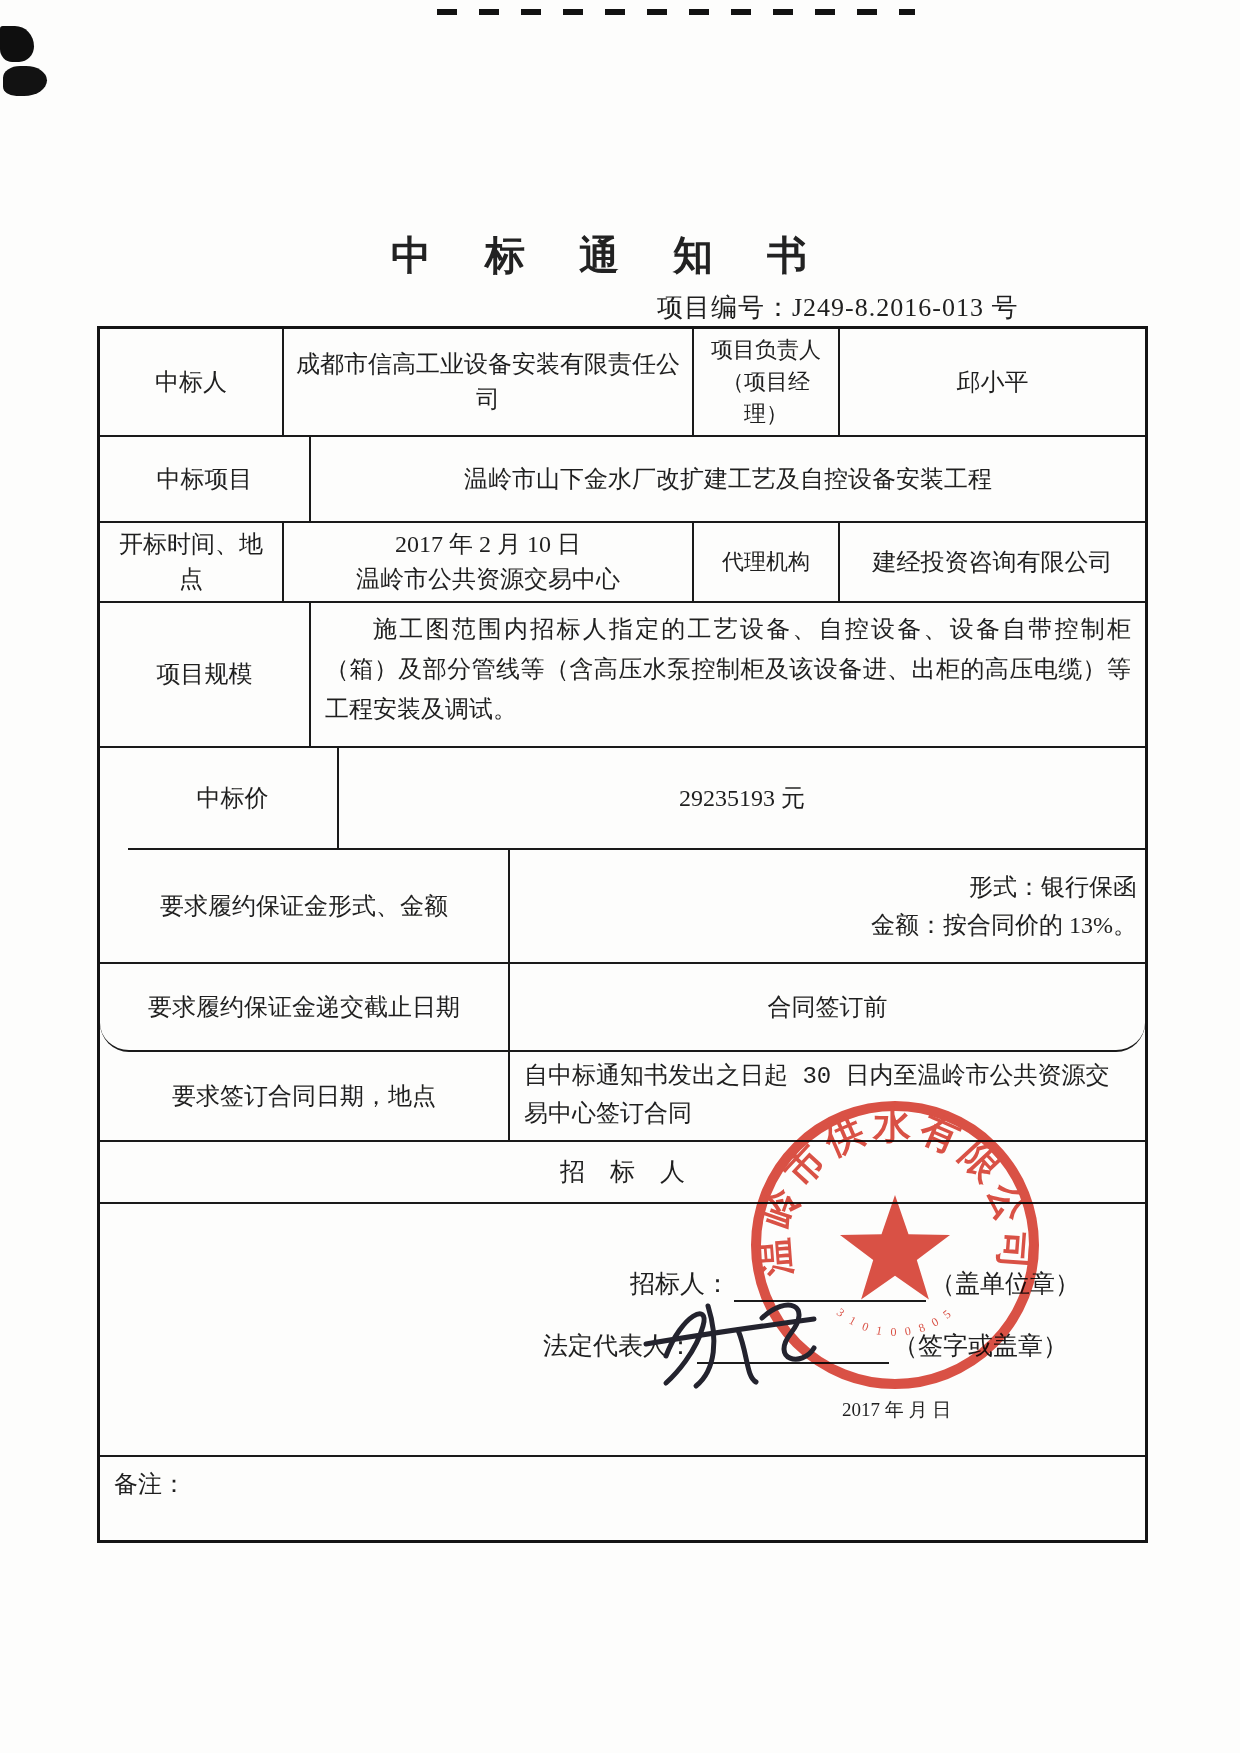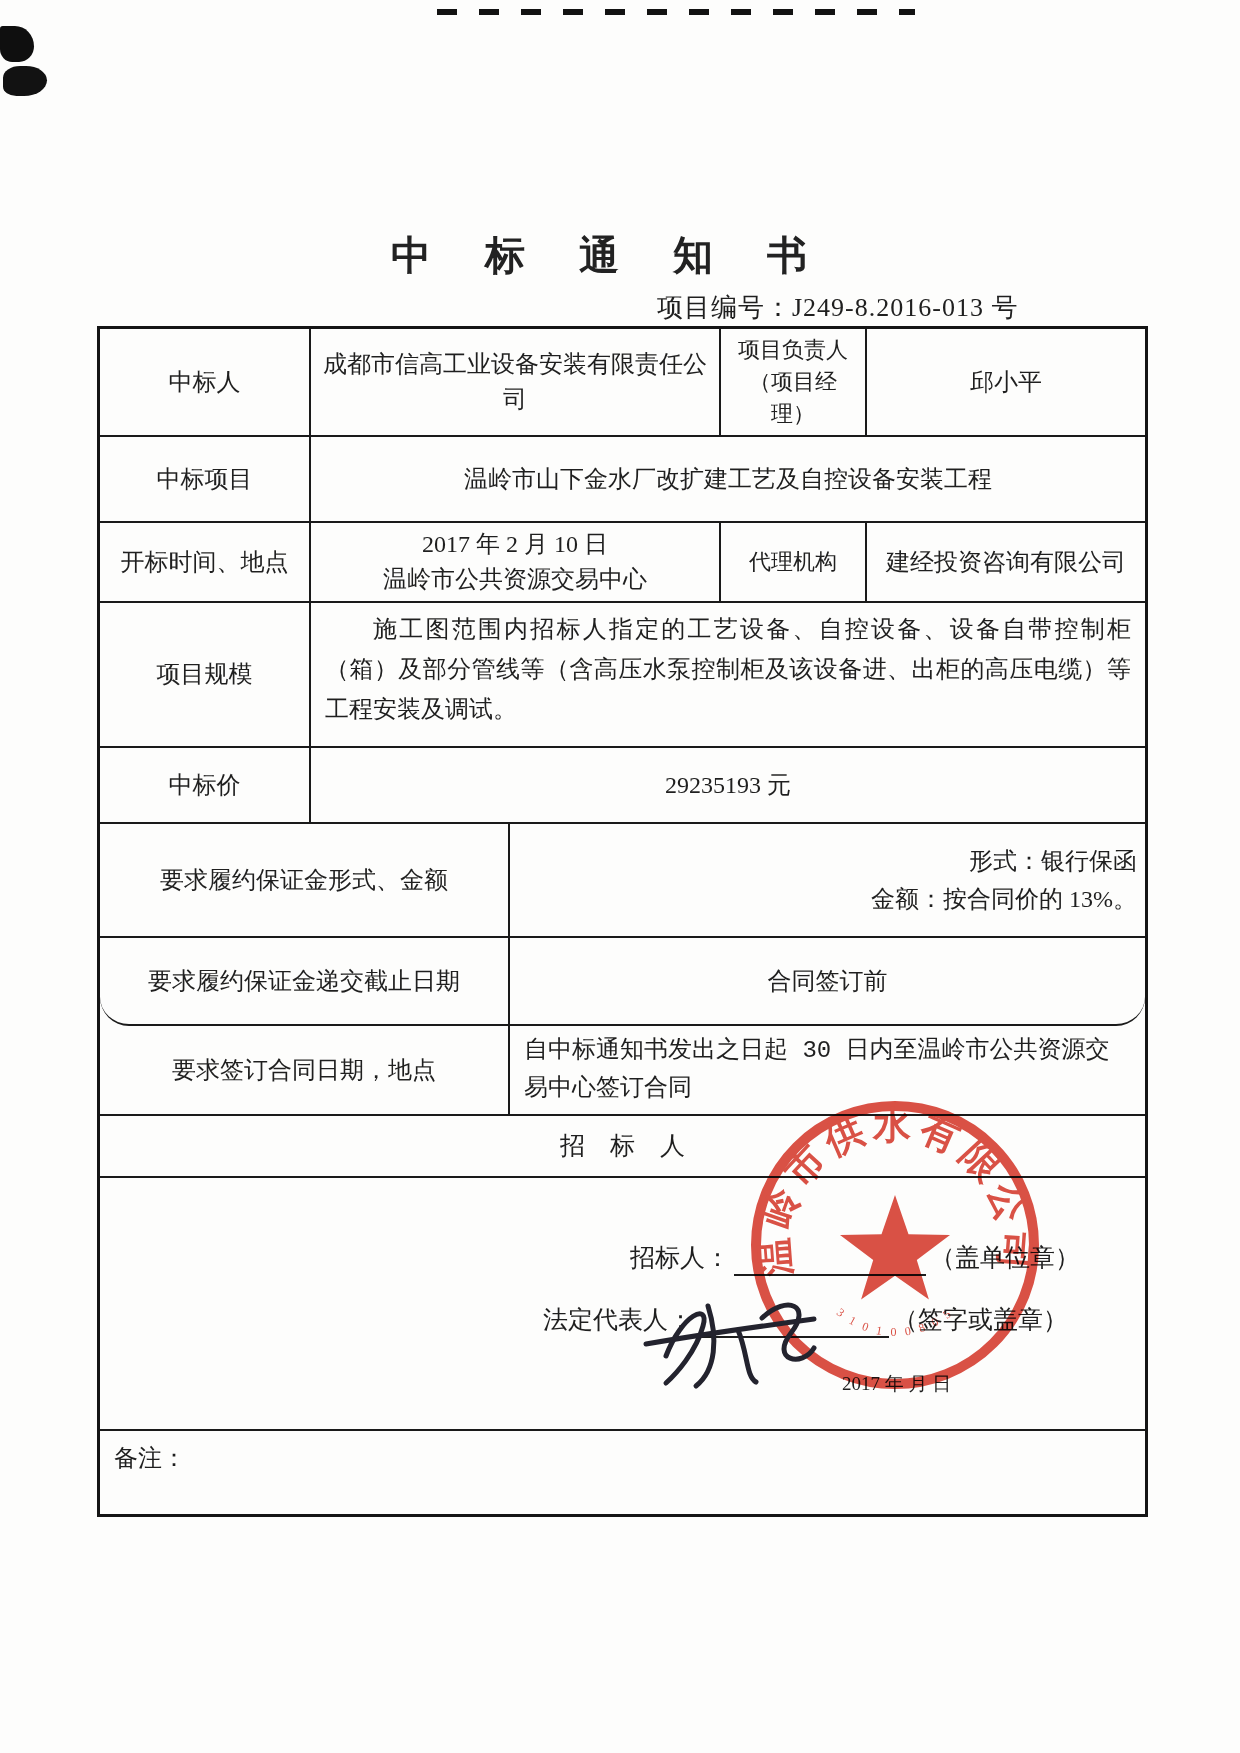--- a/index.html
+++ b/index.html
@@ -21,24 +21,24 @@
   .project-no { position:absolute; left:657px; top:290px; font-size:26px; letter-spacing:1px; }
   
   .doc-table { position:absolute; left:97px; top:326px; width:1051px;
     border:3px solid #151515; background:transparent; font-size:24px; }
   .tr { display:flex; border-bottom:2px solid #1a1a1a; }
   .tr:last-child { border-bottom:none; }
   .td { border-right:2px solid #1a1a1a; display:flex; align-items:center;
     justify-content:center; text-align:center; padding:4px 8px; line-height:1.45; }
   .td:last-child { border-right:none; }
   .r1 { height:108px; } .r2 { height:86px; } .r3 { height:80px; }
-  .r4 { height:145px; } .r5 { height:76px; } .r6 { height:114px; }
+  .r4 { height:145px; } .r5 { height:102px;margin-left:28px; } .r6 { height:114px; }
   .r7 { height:88px;border-radius:29px; } .r8 { height:90px; } .r9 { height:62px; }
   .r10 { height:253px; } .r11 { height:83px; }
-  .wA1 { width:211px; } .wA2 { width:410px; } .wA3 { width:146px; font-size:22px; }
+  .wA1 { width:184px; } .wA2 { width:410px; } .wA3 { width:146px; font-size:22px; }
   .wA4 { flex:1; }
   .wB1 { width:211px; } .wB2 { flex:1; }
   .wC1 { width:410px; } .wC2 { flex:1; }
   .two-line { display:flex; flex-direction:column; }
   .para { display:block; text-align:justify; text-indent:2em; padding:6px 14px; line-height:40px; }
   .left-col { align-items:flex-end; justify-content:center; flex-direction:column;
     text-align:left; padding-left:18px; line-height:38px; }
   .left-wrap { justify-content:flex-start; text-align:left; padding:6px 14px; line-height:38px;font-family:Liberation Mono, monospace; }
   .pre { white-space:pre; }
   .header-cell { justify-content:center; font-size:25px; }

